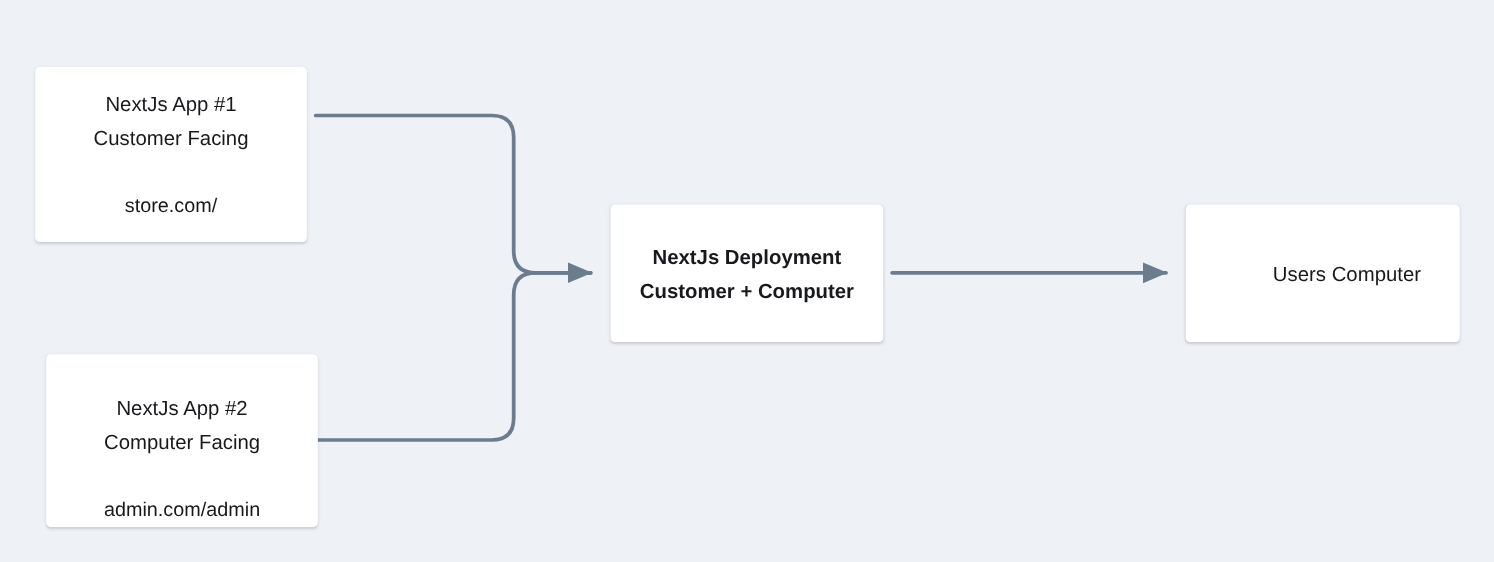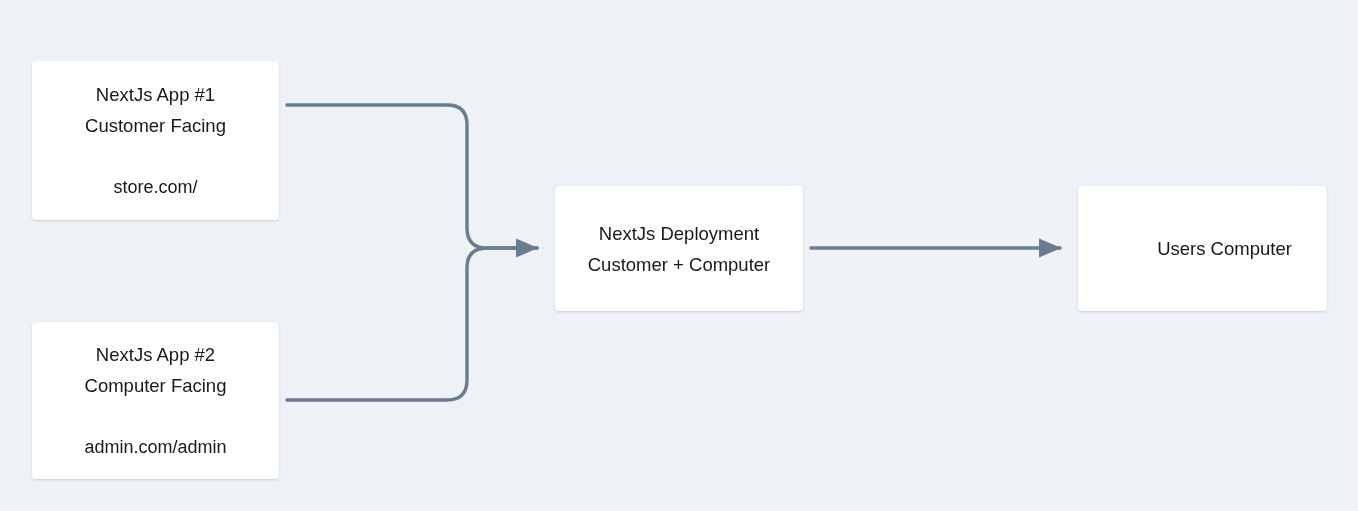--- a/index.html
+++ b/index.html
@@ -37,22 +37,22 @@
     white-space: pre;
   }
   .node-line.spacer {
     height: 31px;
   }
   .node-line.url {
     font-size: 18px;
   }
   
   #node-app1   { left: 32px;   top: 28px;  width: 247px; height: 159px; margin-top: 33px; }
-  #node-app2   { left: 32px;   top: 322px; width: 247px; height: 157px; }
-  #node-deploy { left: 555px;  top: 186px; width: 248px; height: 125px; }
+  #node-app2   { left: 42px;   top: 322px; width: 247px; height: 157px; justify-content: flex-end; }
+  #node-deploy { left: 555px;  top: 186px; width: 248px; height: 125px; font-weight: bold; }
   #node-users  { left: 1078px; top: 186px; width: 249px; height: 125px; padding-left: 44px; }
 
   #edges {
     position: absolute;
     left: 0;
     top: 0;
     width: 1358px;
     height: 511px;
     pointer-events: none;
   }

